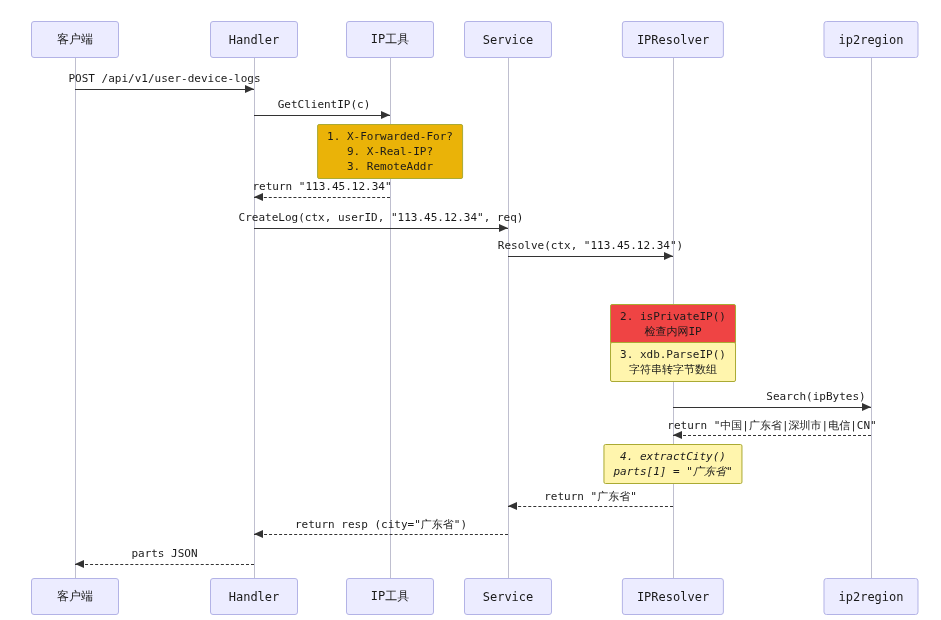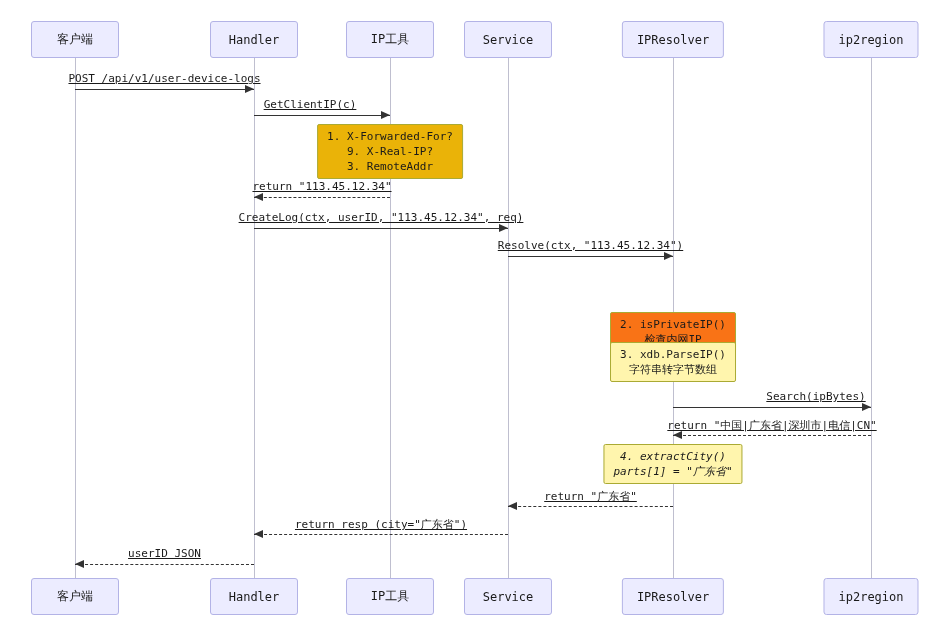--- a/index.html
+++ b/index.html
@@ -2,21 +2,21 @@
 <html><head>
 <meta charset="utf-8">
 <style>
   html,body{margin:0;padding:0;background:#ffffff;}
   .stage{position:relative;width:941px;height:620px;background:#ffffff;overflow:hidden;
          font-family:"DejaVu Sans Mono","Liberation Mono",monospace;}
   .actor{position:absolute;transform:translateX(-50%);height:37px;min-width:88px;
          display:flex;align-items:center;justify-content:center;padding:0 14px;
          font-size:12px;border:1px solid;border-radius:3px;white-space:nowrap;box-sizing:border-box;}
   .lifeline{position:absolute;width:0;border-left:1px solid;}
-  .msg-label{position:absolute;transform:translateX(-50%);font-size:11px;white-space:nowrap;text-decoration:underline;}
+  .msg-label{position:absolute;transform:translateX(-50%);font-size:11px;white-space:nowrap;}
   .msg-line{position:absolute;height:0;}
   .head{position:absolute;width:0;height:0;}
   .note{position:absolute;transform:translateX(-50%);border:1px solid;border-radius:2px;
         font-size:11px;line-height:15px;padding:4px 9px;text-align:center;white-space:nowrap;}
 </style>
 </head>
 <body>
 
 <div class="stage">
     <div class="lifeline" style="left: 74.5px; top: 58px; height: 520px; border-left-color: rgb(191, 191, 207);"></div>
@@ -33,38 +33,38 @@
     <div class="actor" style="left: 508px; top: 578px; background: rgb(236, 236, 255); border-color: rgb(179, 179, 230); color: rgb(26, 26, 26);">Service</div>
     <div class="lifeline" style="left: 672.5px; top: 58px; height: 520px; border-left-color: rgb(191, 191, 207);"></div>
     <div class="actor" style="left: 673px; top: 21px; background: rgb(236, 236, 255); border-color: rgb(179, 179, 230); color: rgb(26, 26, 26);">IPResolver</div>
     <div class="actor" style="left: 673px; top: 578px; background: rgb(236, 236, 255); border-color: rgb(179, 179, 230); color: rgb(26, 26, 26);">IPResolver</div>
     <div class="lifeline" style="left: 870.5px; top: 58px; height: 520px; border-left-color: rgb(191, 191, 207);"></div>
     <div class="actor" style="left: 871px; top: 21px; background: rgb(236, 236, 255); border-color: rgb(179, 179, 230); color: rgb(26, 26, 26);">ip2region</div>
     <div class="actor" style="left: 871px; top: 578px; background: rgb(236, 236, 255); border-color: rgb(179, 179, 230); color: rgb(26, 26, 26);">ip2region</div>
     <div class="msg-label" style="left: 164.5px; top: 72px; color: rgb(26, 26, 26);">POST /api/v1/user-device-logs</div>
     <div class="msg-line" style="left: 75px; top: 89px; width: 179px; border-top: 1px solid rgb(51, 51, 51);"></div>
     <div class="head" style="top: 85px; border-top: 4px solid transparent; border-bottom: 4px solid transparent; left: 245px; border-left: 9px solid rgb(51, 51, 51);"></div>
-    <div class="msg-label" style="left: 310px; top: 98px; color: rgb(26, 26, 26);">GetClientIP(c)</div>
+    <div class="msg-label" style="left: 324px; top: 98px; color: rgb(26, 26, 26);">GetClientIP(c)</div>
     <div class="msg-line" style="left: 254px; top: 115px; width: 136px; border-top: 1px solid rgb(51, 51, 51);"></div>
     <div class="head" style="top: 111px; border-top: 4px solid transparent; border-bottom: 4px solid transparent; left: 381px; border-left: 9px solid rgb(51, 51, 51);"></div>
     <div class="note" style="left: 390px; top: 124px; background: #eab308; border-color: rgb(170, 170, 51); color: rgb(26, 26, 26);">
       <div>1. X-Forwarded-For?</div>
       <div>9. X-Real-IP?</div>
       <div>3. RemoteAddr</div>
     </div>
     <div class="msg-label" style="left: 322px; top: 180px; color: rgb(26, 26, 26);">return "113.45.12.34"</div>
     <div class="msg-line" style="left: 254px; top: 197px; width: 136px; border-top: 1px dashed rgb(51, 51, 51);"></div>
     <div class="head" style="top: 193px; border-top: 4px solid transparent; border-bottom: 4px solid transparent; left: 254px; border-right: 9px solid rgb(51, 51, 51);"></div>
     <div class="msg-label" style="left: 381px; top: 211px; color: rgb(26, 26, 26);">CreateLog(ctx, userID, "113.45.12.34", req)</div>
     <div class="msg-line" style="left: 254px; top: 228px; width: 254px; border-top: 1px solid rgb(51, 51, 51);"></div>
     <div class="head" style="top: 224px; border-top: 4px solid transparent; border-bottom: 4px solid transparent; left: 499px; border-left: 9px solid rgb(51, 51, 51);"></div>
     <div class="msg-label" style="left: 590.5px; top: 239px; color: rgb(26, 26, 26);">Resolve(ctx, "113.45.12.34")</div>
     <div class="msg-line" style="left: 508px; top: 256px; width: 165px; border-top: 1px solid rgb(51, 51, 51);"></div>
     <div class="head" style="top: 252px; border-top: 4px solid transparent; border-bottom: 4px solid transparent; left: 664px; border-left: 9px solid rgb(51, 51, 51);"></div>
-    <div class="note" style="left: 673px; top: 304px; background: #f97316; border-color: rgb(170, 170, 51); color: rgb(26, 26, 26); margin-top: 8px;">
+    <div class="note" style="left: 673px; top: 304px; background: #ef4444; border-color: rgb(170, 170, 51); color: rgb(26, 26, 26);">
       <div>2. isPrivateIP()</div>
       <div>检查内网IP</div>
     </div>
     <div class="note" style="left: 673px; top: 342px; background: rgb(255, 245, 173); border-color: rgb(170, 170, 51); color: rgb(26, 26, 26);">
       <div>3. xdb.ParseIP()</div>
       <div>字符串转字节数组</div>
     </div>
     <div class="msg-label" style="left: 816px; top: 390px; color: rgb(26, 26, 26);">Search(ipBytes)</div>
     <div class="msg-line" style="left: 673px; top: 407px; width: 198px; border-top: 1px solid rgb(51, 51, 51);"></div>
     <div class="head" style="top: 403px; border-top: 4px solid transparent; border-bottom: 4px solid transparent; left: 862px; border-left: 9px solid rgb(51, 51, 51);"></div>
@@ -74,16 +74,16 @@
     <div class="note" style="left: 673px; top: 444px; background: rgb(255, 245, 173); border-color: rgb(170, 170, 51); color: rgb(26, 26, 26); font-style: italic;">
       <div>4. extractCity()</div>
       <div>parts[1] = "广东省"</div>
     </div>
     <div class="msg-label" style="left: 590.5px; top: 489px; color: rgb(26, 26, 26);">return "广东省"</div>
     <div class="msg-line" style="left: 508px; top: 506px; width: 165px; border-top: 1px dashed rgb(51, 51, 51);"></div>
     <div class="head" style="top: 502px; border-top: 4px solid transparent; border-bottom: 4px solid transparent; left: 508px; border-right: 9px solid rgb(51, 51, 51);"></div>
     <div class="msg-label" style="left: 381px; top: 517px; color: rgb(26, 26, 26);">return resp (city="广东省")</div>
     <div class="msg-line" style="left: 254px; top: 534px; width: 254px; border-top: 1px dashed rgb(51, 51, 51);"></div>
     <div class="head" style="top: 530px; border-top: 4px solid transparent; border-bottom: 4px solid transparent; left: 254px; border-right: 9px solid rgb(51, 51, 51);"></div>
-    <div class="msg-label" style="left: 164.5px; top: 547px; color: rgb(26, 26, 26);">userID JSON</div>
+    <div class="msg-label" style="left: 164.5px; top: 547px; color: rgb(26, 26, 26);">parts JSON</div>
     <div class="msg-line" style="left: 75px; top: 564px; width: 179px; border-top: 1px dashed rgb(51, 51, 51);"></div>
     <div class="head" style="top: 560px; border-top: 4px solid transparent; border-bottom: 4px solid transparent; left: 75px; border-right: 9px solid rgb(51, 51, 51);"></div>
   </div>
 
 </body></html>

